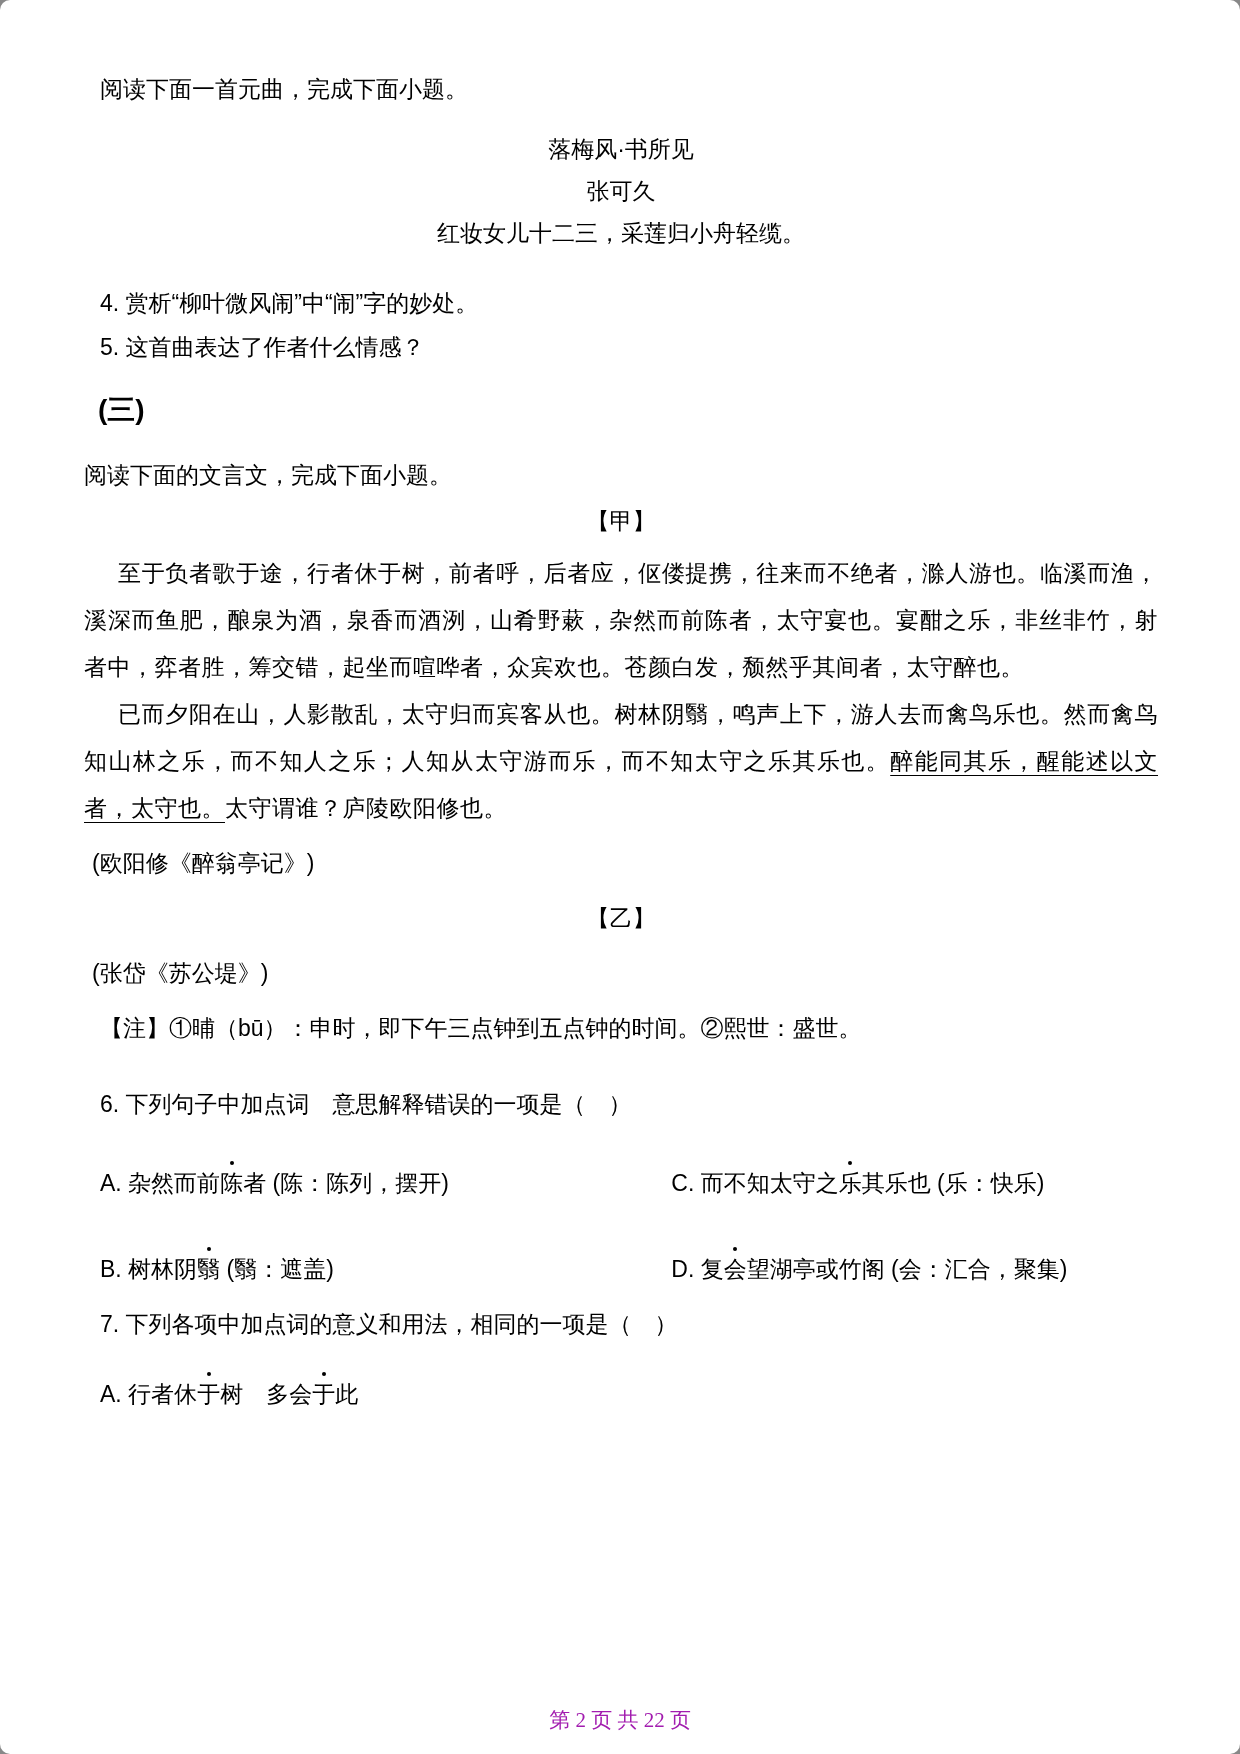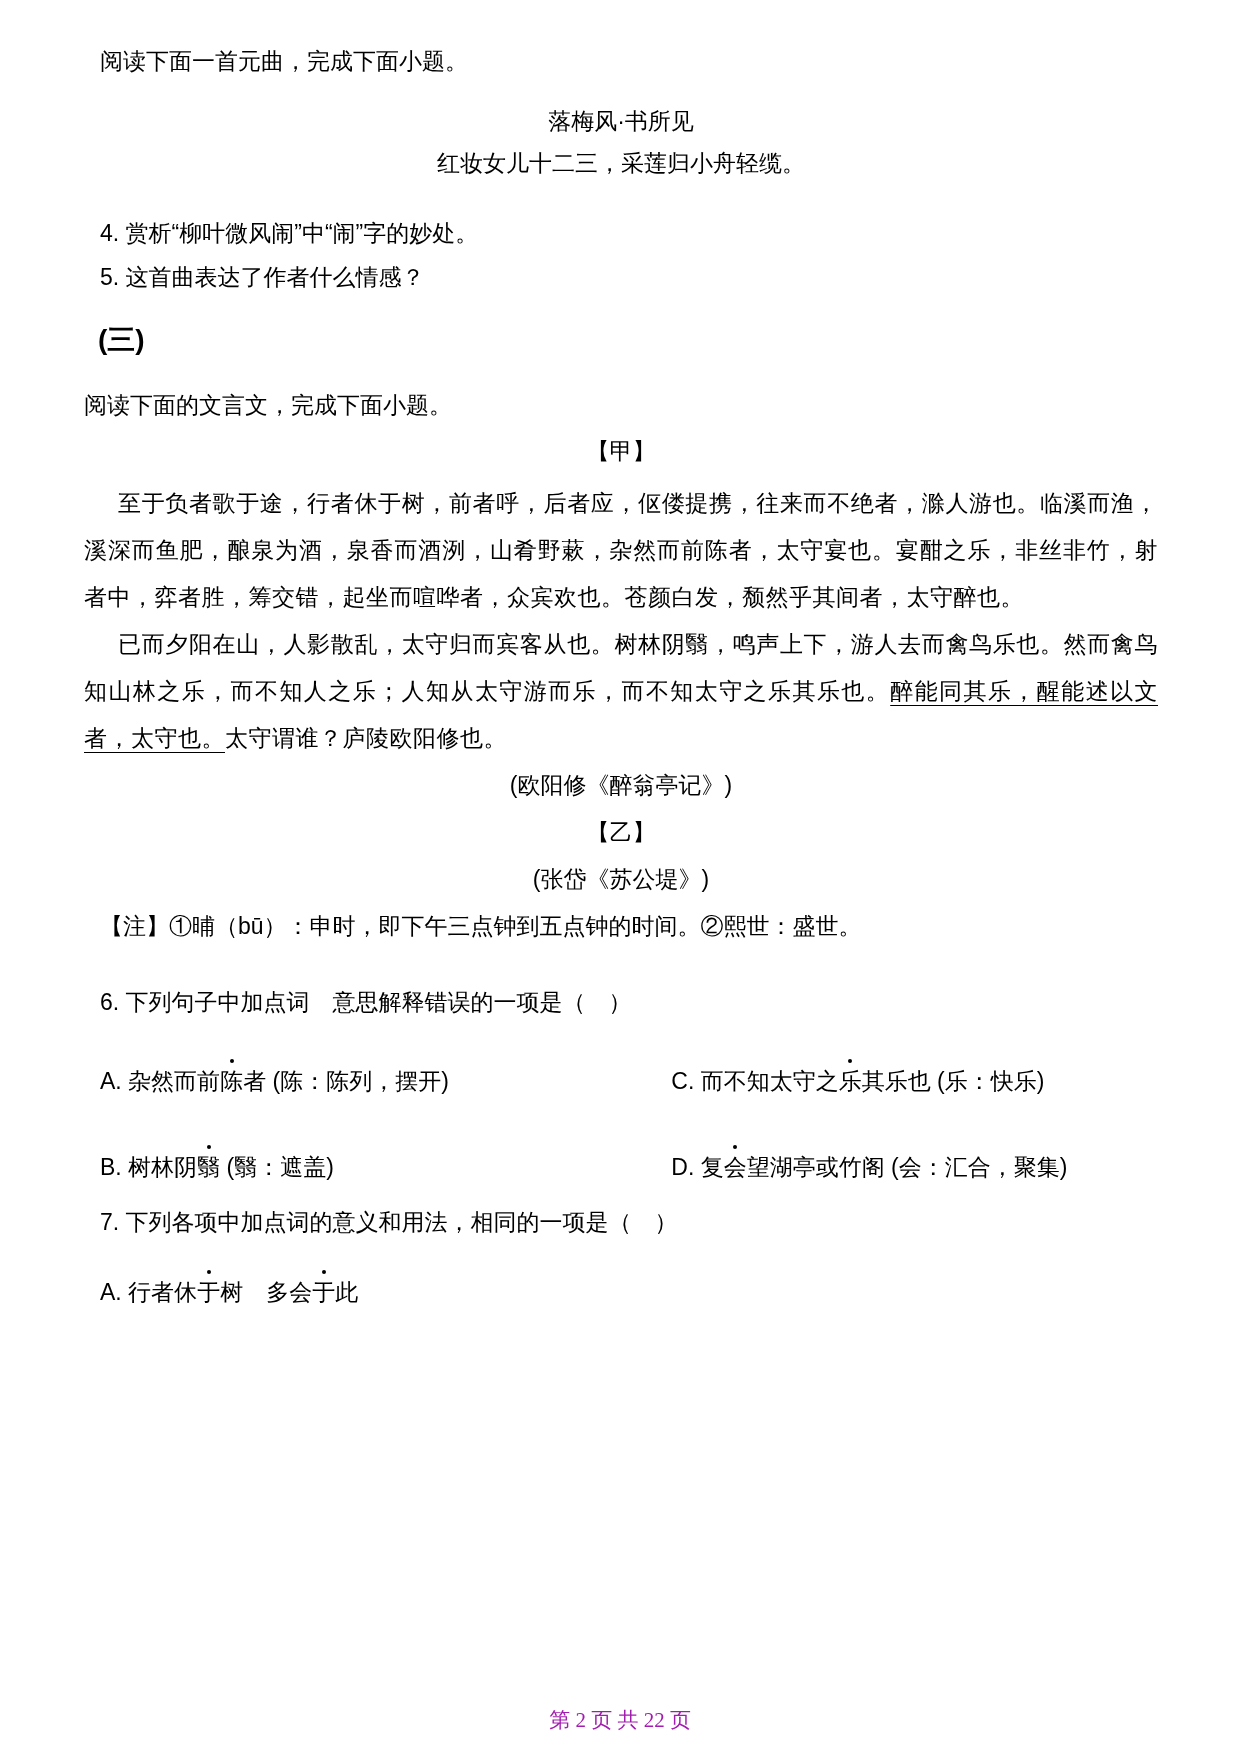--- a/index.html
+++ b/index.html
@@ -3,29 +3,30 @@
 <meta charset="utf-8">
 <style>
   html, body { margin: 0; padding: 0; background: #888; }
   .page {
     position: relative;
     width: 1240px;
     height: 1754px;
     margin: 0 auto;
     background: #ffffff;
     box-sizing: border-box;
-    padding: 44px 82px 0 84px;
+    padding: 72px 82px 0 84px;
     font-family: "Liberation Sans", sans-serif;
     color: #000;
     font-size: 23px;
     overflow: hidden;
+    border-radius: 10px;
   }
   .line   { margin: 0; line-height: 34px; }
   .center { margin: 0; line-height: 34px; text-align: center; }
-  .right  { margin: 0; line-height: 47px; text-align: center; }
+  .right  { margin: 8px; line-height: 47px; text-align: left; }
   .prose  {
     margin: 0;
     line-height: 47px;
     text-align: justify;
     text-justify: inter-ideograph;
     letter-spacing: 0.5px;
   }
   .indent { text-indent: 34px; }
   .section-heading {
     margin: 26px 0 0 14px;
@@ -86,20 +87,21 @@
   }
 </style>
 </head>
 <body>
 
 <div class="page">
 
   <p class="line q-indent">阅读下面一首元曲，完成下面小题。</p>
 
   <p class="center mt-title">落梅风·书所见</p>
+  <p class="center mt-poem">张可久</p>
   <p class="center mt-poem">红妆女儿十二三，采莲归小舟轻缆。</p>
 
   <p class="line q-indent mt-q4">4. 赏析“柳叶微风闹”中“闹”字的妙处。</p>
   <p class="line q-indent mt-q5">5. 这首曲表达了作者什么情感？</p>
 
   <h2 class="section-heading">(三)</h2>
 
   <p class="line mt-intro2">阅读下面的文言文，完成下面小题。</p>
 
   <p class="center mt-jialbl">【甲】</p>

